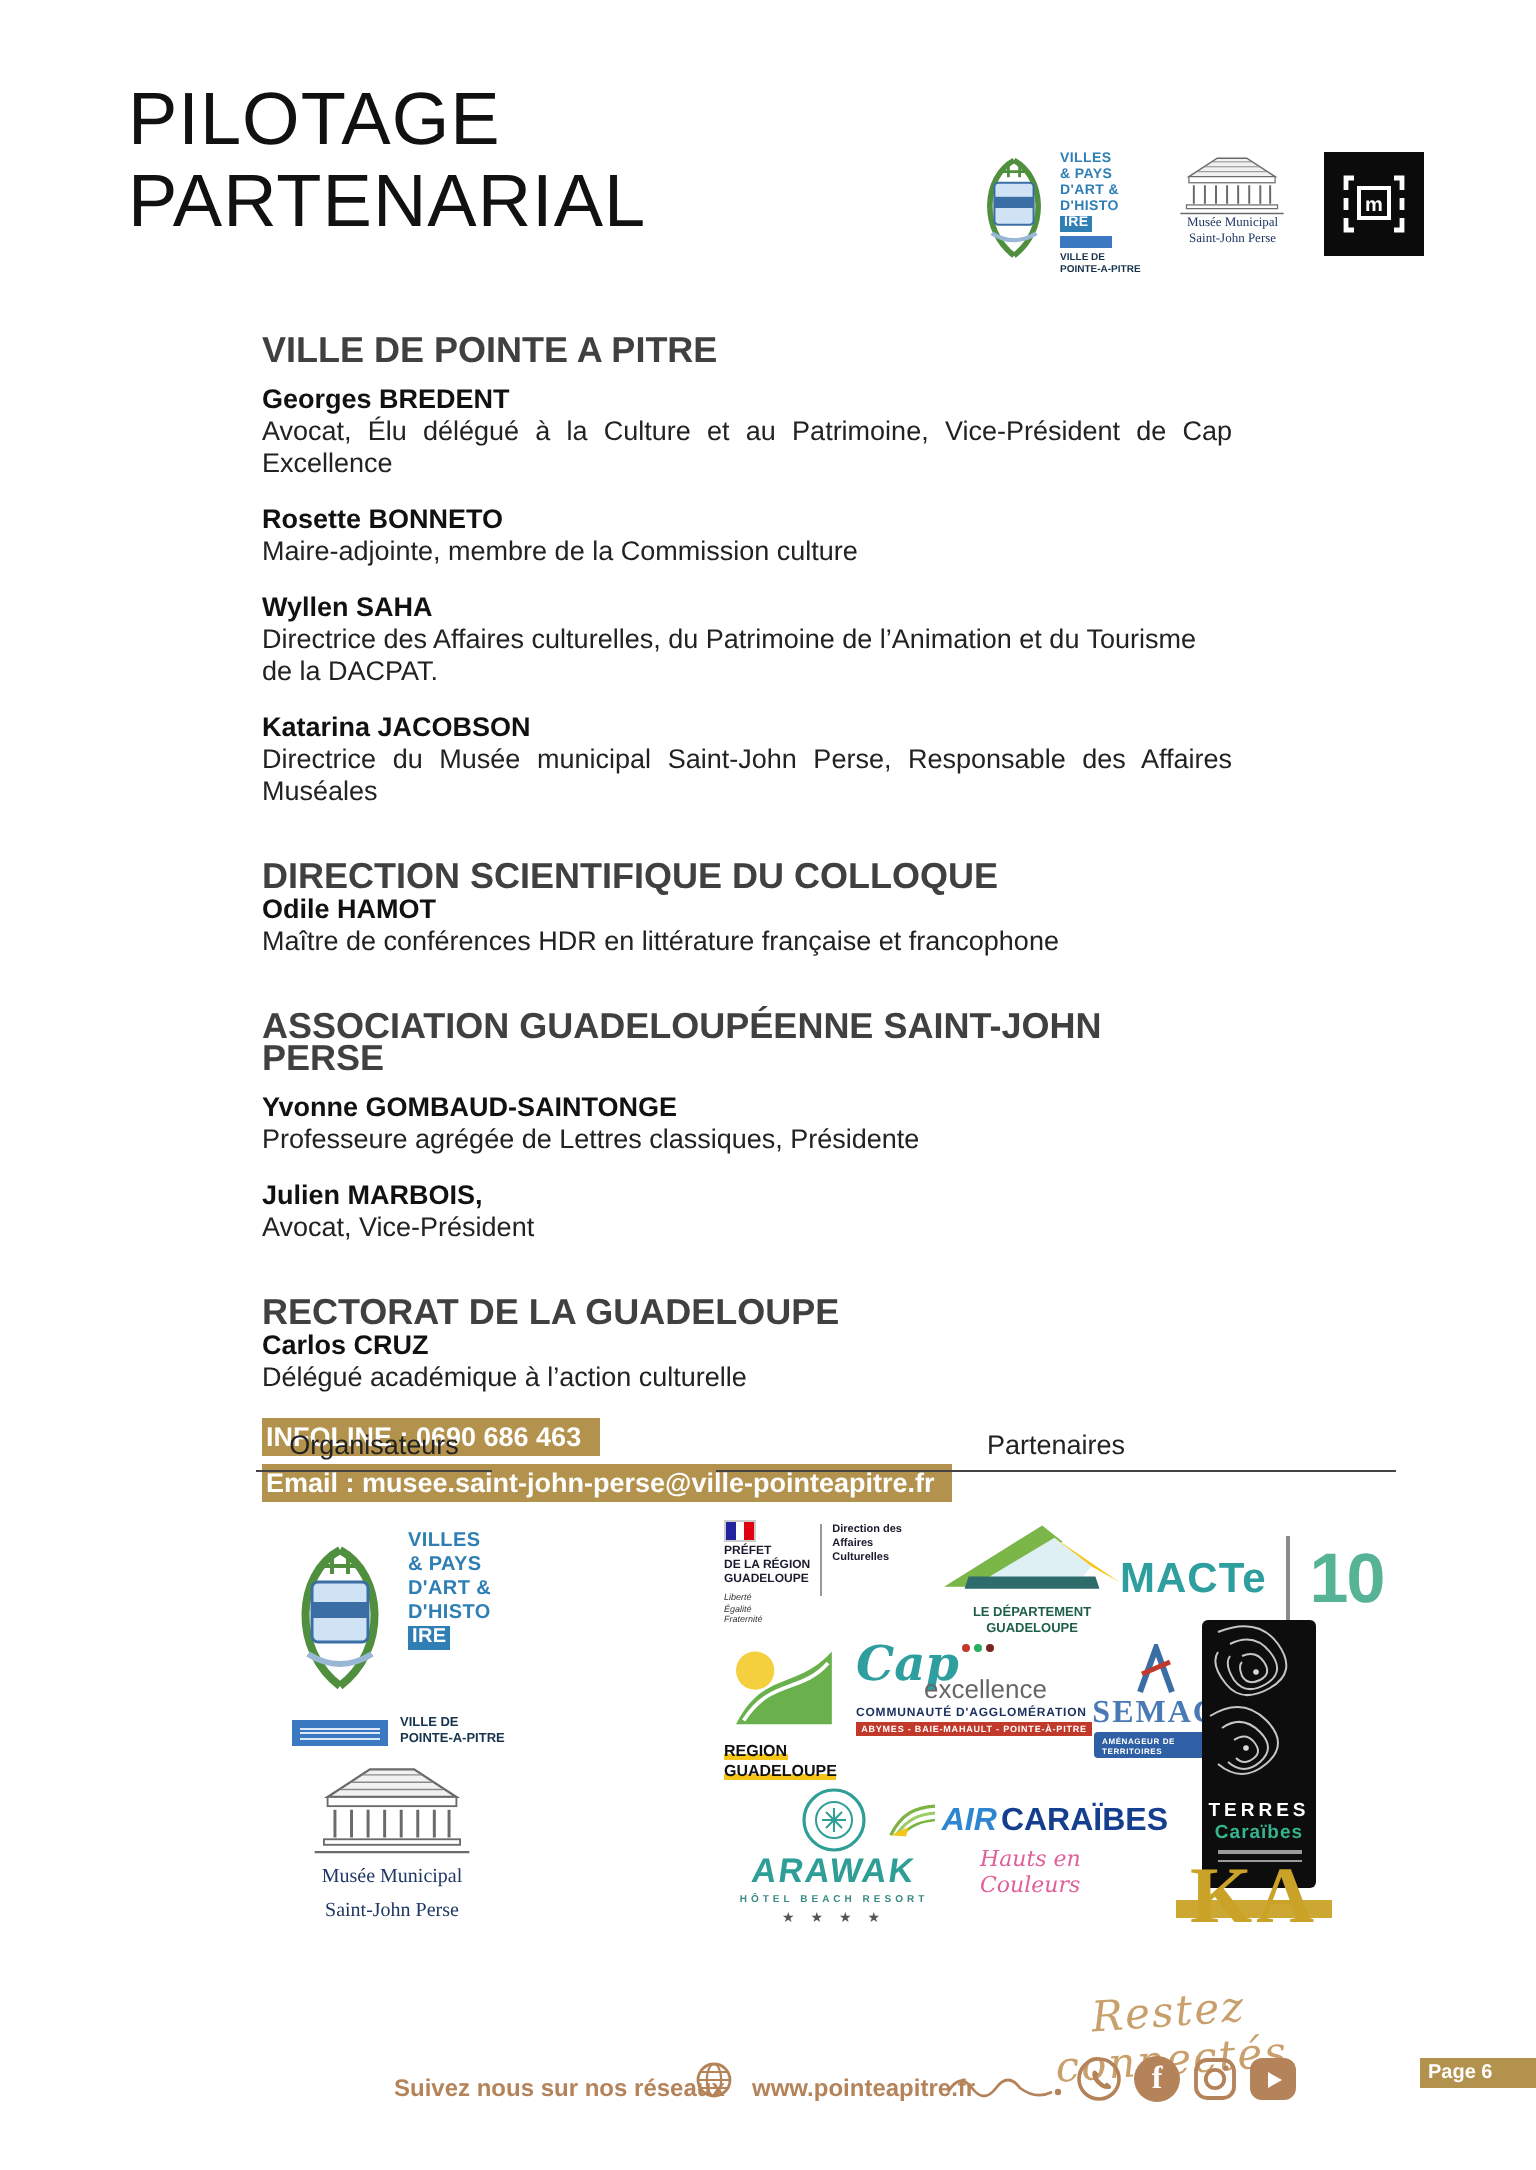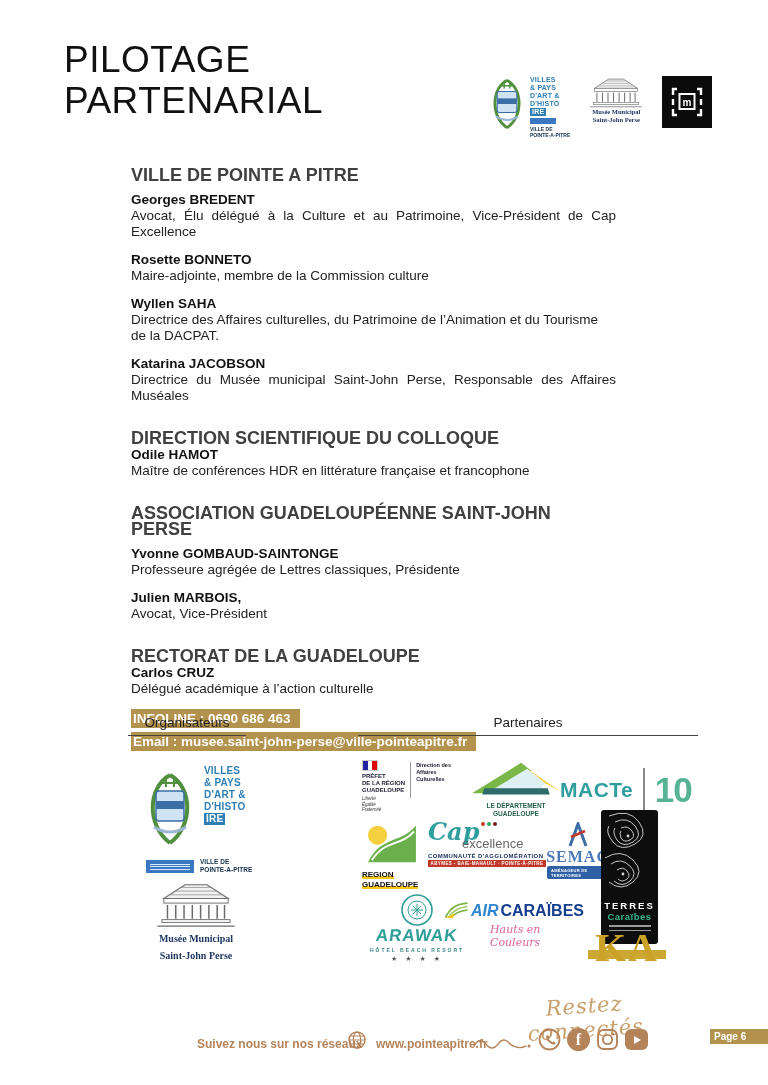--- a/index.html
+++ b/index.html
@@ -13,21 +13,21 @@
            letter-spacing:.5px; line-height:1.1; color:#111; }
   
   .hlogos { position:absolute; left:486px; top:76px; display:flex; gap:14px; align-items:flex-start; }
   .vpah { display:flex; gap:2px; }
   .vpah-textcol { display:flex; flex-direction:column; }
   .vpah-line { font-size:7px; font-weight:800; color:#2f7fb5; line-height:8px; letter-spacing:.2px;}
   .vpah-line.inv { background:#2f7fb5; color:#fff; padding:0 2px; width:max-content;}
   .vpah-city { font-size:5px; font-weight:700; color:#16324c; margin-top:2px; line-height:6px;}
   .vpah-bluebar { width:26px; height:6px; background:#3a78c2; margin-top:2px; }
   .musee-logo { display:flex; flex-direction:column; align-items:center; }
-  .musee-cap { font-family:"Liberation Serif", serif; font-weight:700; color:#1f3864;
+  .musee-cap { font-family:"Liberation Serif", serif; font-weight:400; color:#1f3864;
                font-size:6.5px; line-height:8px; text-align:left; }
   .mblock { width:50px; height:52px; background:#0b0b0b; display:flex; align-items:center; justify-content:center; }
   
   .content { position:absolute; left:131px; top:160px; width:485px; }
   .goldhead { color:#404040; font-weight:700; font-size:18px; line-height:16px; }
   .mt7 { margin-top:7px; } .gap9 { margin-bottom:9px; } .gap1 { margin-bottom:1px; }
   .pname { font-weight:700; font-size:13.5px; line-height:16px; color:#111; }
   .pdesc { font-size:13.5px; line-height:16px; color:#222; margin-bottom:12px; }
   .pdesc.just { text-align:justify; text-align-last:left; }
   .secgap { height:14px; }

